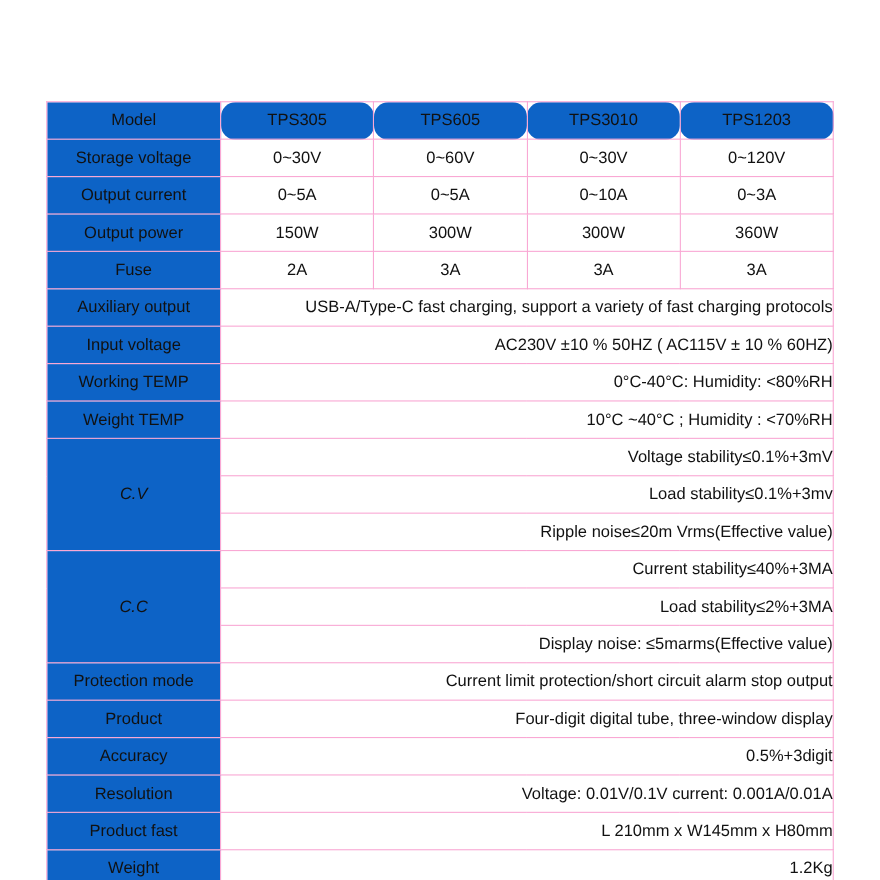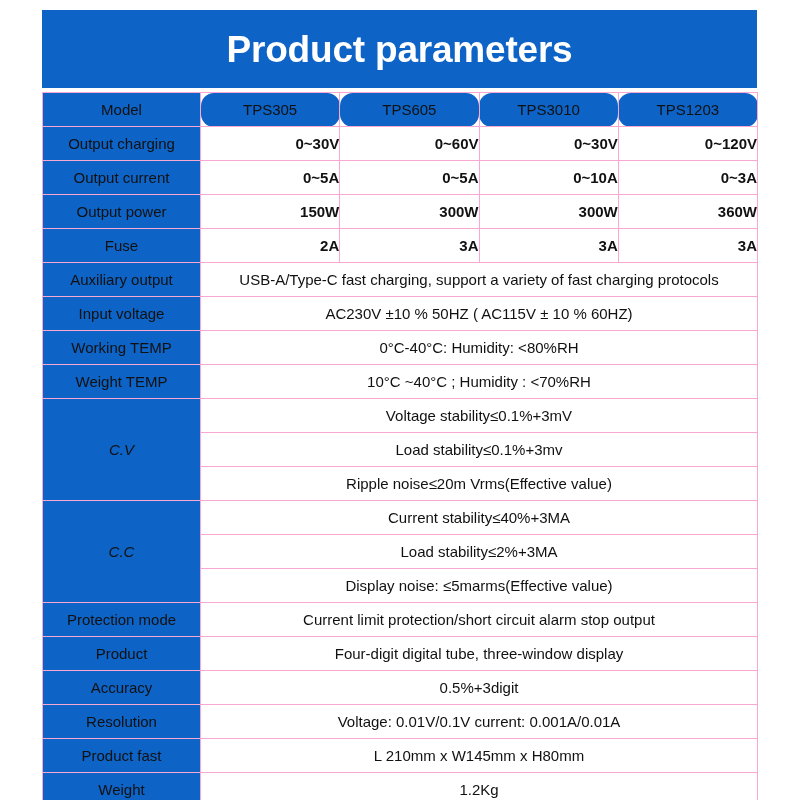--- a/index.html
+++ b/index.html
@@ -79,61 +79,57 @@
   .hdr {
     background: #0d63c6 !important;
     color: #ffffff;
     text-align: center;
     font-size: 15.5px;
     border-color: #2b4f86;
     height: 31px;
     border-radius: 13px;
   }
   .val {
+    text-align: center;
+    font-size: 15px;
+  }
+  .val-left {
     text-align: right;
-    font-size: 15px;
-    font-weight: bold;
-  }
-  .val-left {
-    text-align: center;
     padding-left: 9px;
     font-size: 15px;
     margin-left: 24px;
   }
   .col-m { width: 139.25px; }
 </style>
 </head>
 <body>
 
 <div id="page">
 
-  <div class="title-banner">
-    <span class="title-text">Product parameters</span>
-  </div>
 
   <table class="spec-table">
     <colgroup>
       <col style="width:158px">
       <col class="col-m">
         <col class="col-m">
         <col class="col-m">
         <col class="col-m">
     </colgroup>
     <tbody>
 
       <tr>
         <td class="lbl">Model</td>
         <td class="hdr">TPS305</td>
         <td class="hdr">TPS605</td>
         <td class="hdr">TPS3010</td>
         <td class="hdr">TPS1203</td>
       </tr>
 
       <tr>
-        <td class="lbl">Output charging</td>
+        <td class="lbl">Storage voltage</td>
         <td class="val">0~30V</td>
         <td class="val">0~60V</td>
         <td class="val">0~30V</td>
         <td class="val">0~120V</td>
       </tr>
       <tr>
         <td class="lbl">Output current</td>
         <td class="val">0~5A</td>
         <td class="val">0~5A</td>
         <td class="val">0~10A</td>

